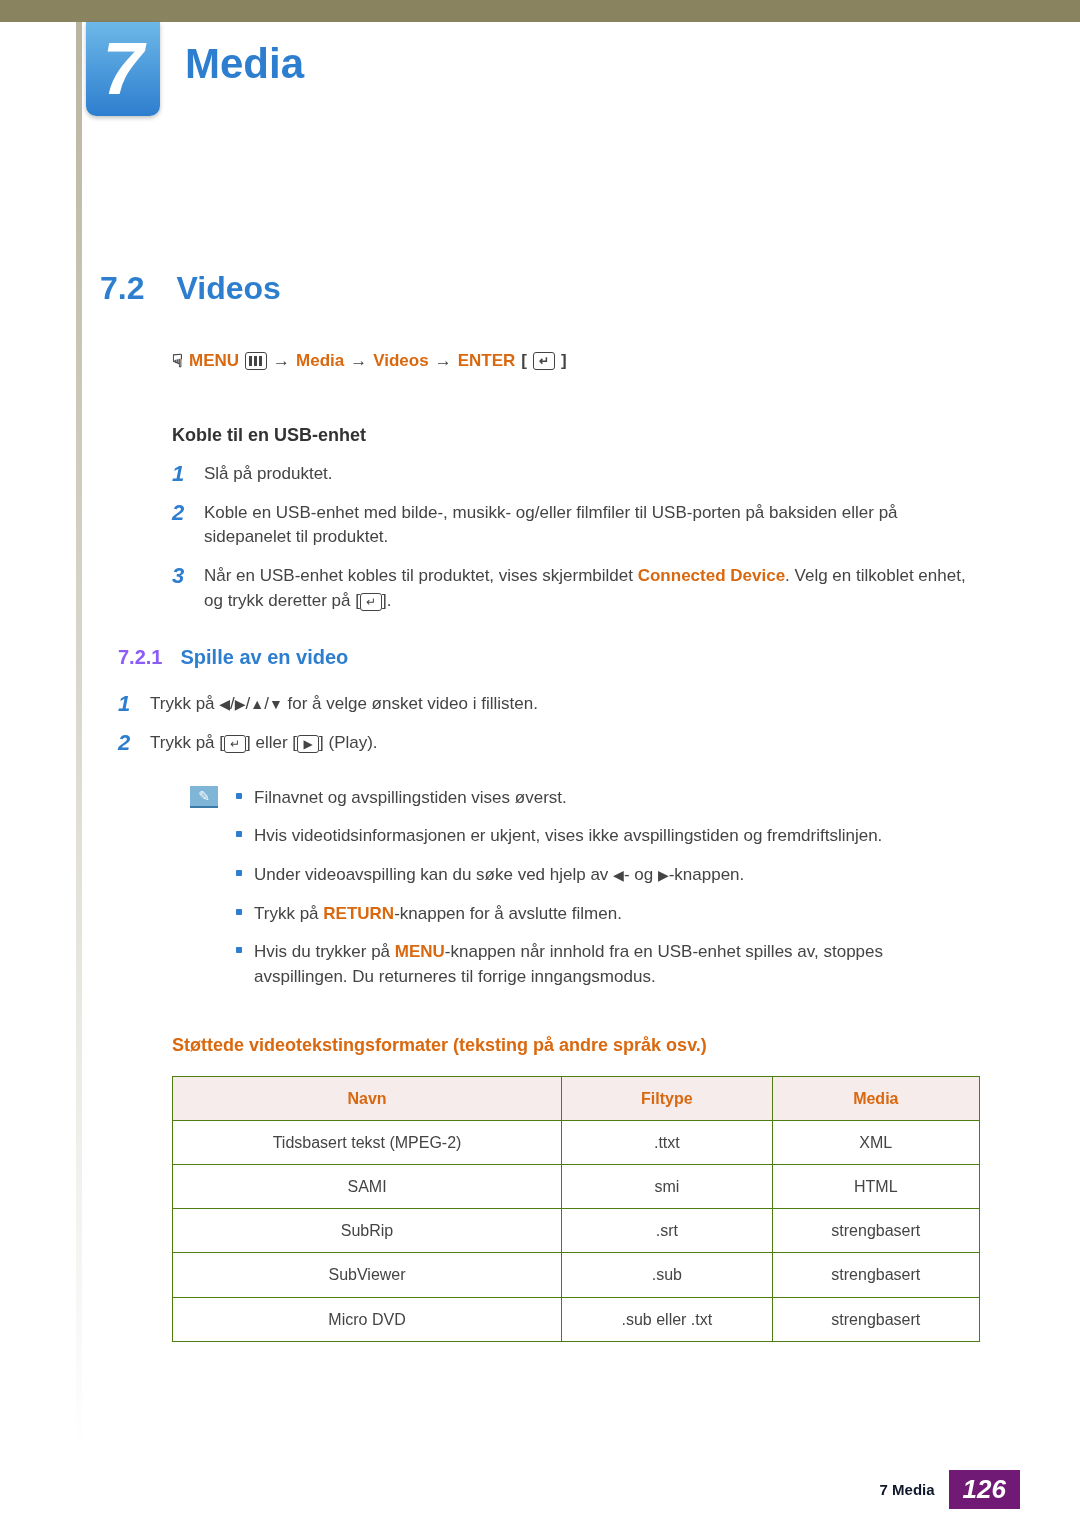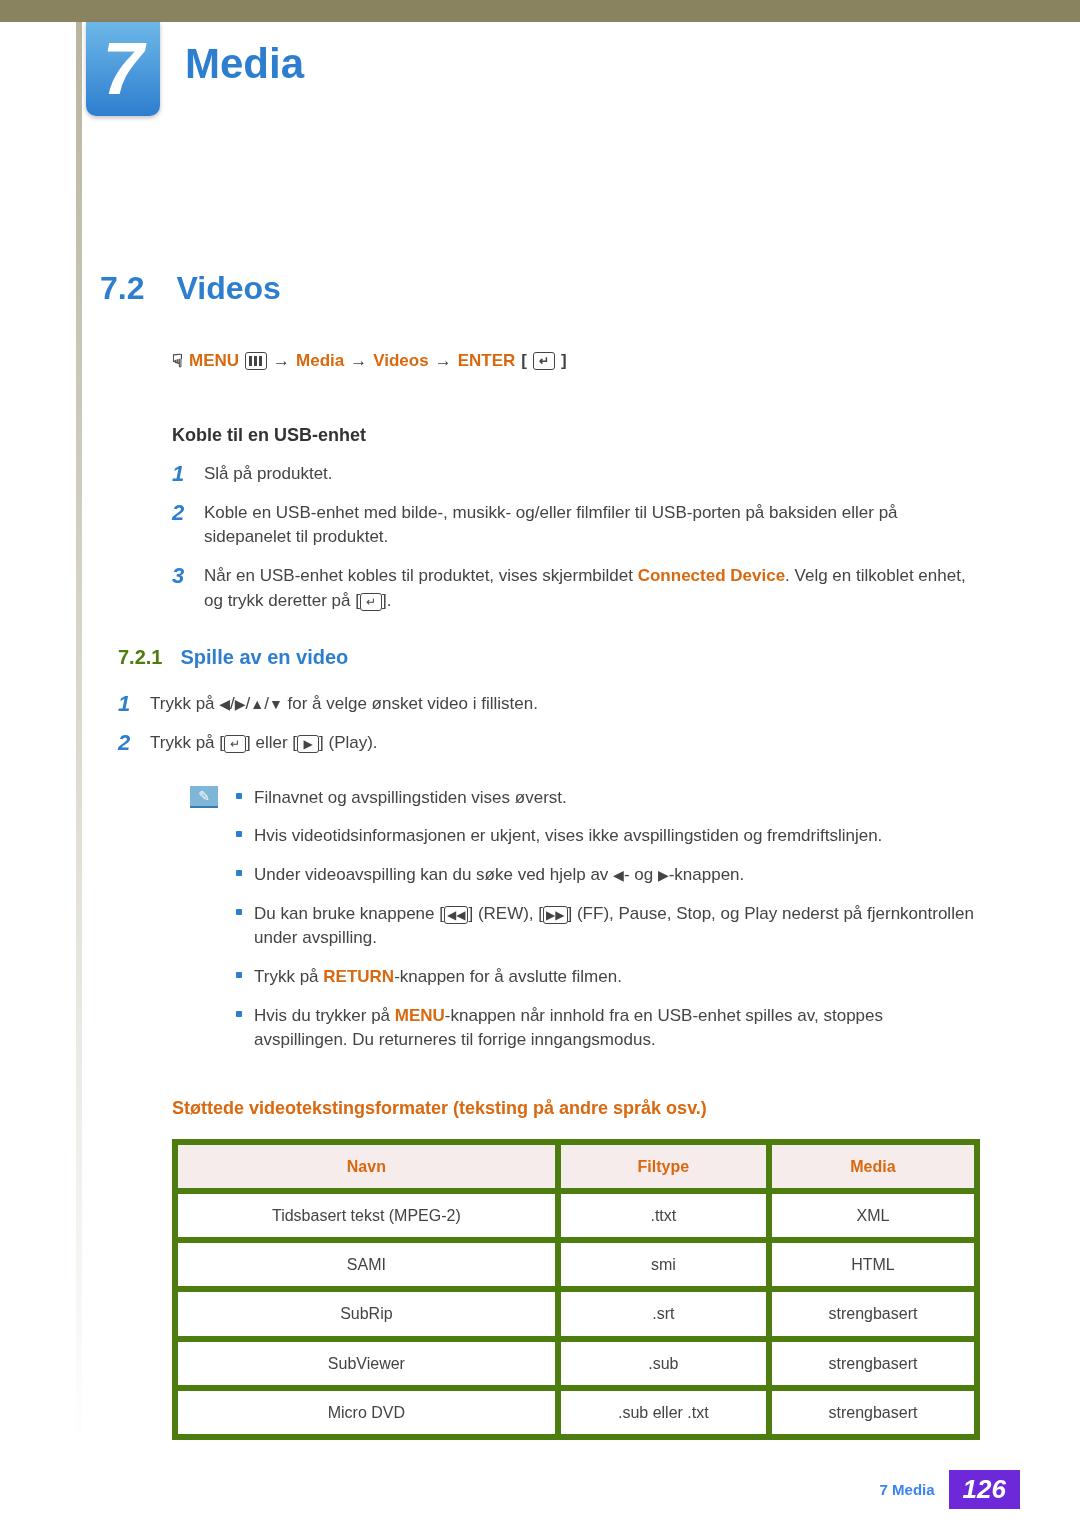--- a/index.html
+++ b/index.html
@@ -24,36 +24,36 @@
   .nav-line .arrow { color: #444; font-weight: normal; }
   .icon-box { display: inline-flex; align-items: center; justify-content: center; border: 1.5px solid #444; border-radius: 3px; height: 18px; min-width: 22px; padding: 0 2px; font-size: 12px; line-height: 1; }
   .icon-hand { border: none; font-size: 18px; }
   .subhead { font-weight: bold; font-size: 18px; color: #333; margin-bottom: 14px; margin-top: 48px; }
   .num-list { list-style: none; margin: 0 0 30px 0; }
   .num-list li { display: flex; gap: 14px; margin-bottom: 14px; }
   .num-list .n { color: #2d7ecf; font-size: 22px; font-style: italic; font-weight: 600; min-width: 18px; line-height: 1.1; }
   .num-list .t { flex: 1; }
   .orange-inline { color: #d9680f; font-weight: bold; }
   .subsection-row { display: flex; gap: 18px; align-items: baseline; margin: 10px 0 20px -54px; }
-  .subsection-num { color: #4d7c0f; font-size: 20px; font-weight: 600; }
+  .subsection-num { color: #8b5cf6; font-size: 20px; font-weight: 600; }
   .subsection-title { color: #2d7ecf; font-size: 20px; font-weight: 600; }
   .num-list.outer { margin-left: -54px; }
   .note-block { display: flex; gap: 18px; margin: 8px 0 28px 18px; }
   .note-icon { width: 28px; height: 22px; background: #7fb5d6; border-bottom: 2px solid #3b7aa8; display:flex; align-items:center; justify-content:center; color:#fff; font-size:14px; flex-shrink:0; }
   .bullets { list-style: none; flex: 1; }
   .bullets li { position: relative; padding-left: 18px; margin-bottom: 14px; }
   .bullets li::before { content: ""; position: absolute; left: 0; top: 7px; width: 6px; height: 6px; background: #2d7ecf; border-radius: 1px; }
   .arrow-glyph { display:inline-block; font-size:14px; vertical-align:baseline; }
   .table-title { color: #d9680f; font-weight: bold; font-size: 18px; margin-bottom: 18px; }
   table { width: 100%; border-collapse: collapse; font-size: 16px; }
-  th, td { border: 6px solid #4d7c0f; padding: 10px 12px; text-align: center; }
+  th, td { border: 1px solid #4d7c0f; padding: 10px 12px; text-align: center; }
   th { background: #f6ecec; color: #d9680f; font-weight: bold; }
   .footer { position: absolute; bottom: 18px; right: 60px; display: flex; align-items: center; gap: 14px; }
-  .footer-label { color: #3b82f6; font-size: 15px; font-weight: 600; }
-  .footer-page { background: #6d28d9; color: #fff; padding: 4px 14px; font-size: 26px; font-weight: bold; font-style: italic; }
+  .footer-label { color: #0f172a; font-size: 15px; font-weight: 600; }
+  .footer-page { background: #701a75; color: #fff; padding: 4px 14px; font-size: 26px; font-weight: bold; font-style: italic; }
 </style>
 </head>
 <body>
 
 <div class="page">
   <div class="top-bar"></div>
   <div class="left-stripe"></div>
 
   <div class="chapter-badge">7</div>
   <div class="chapter-title">Media</div>
@@ -127,23 +127,20 @@
 
     <div class="note-block">
       <div class="note-icon">✎</div>
       <ul class="bullets">
         <li>Filnavnet og avspillingstiden vises øverst.</li>
         <li>Hvis videotidsinformasjonen er ukjent, vises ikke avspillingstiden og fremdriftslinjen.</li>
         <li>
           <span>Under videoavspilling kan du søke ved hjelp av </span><span class="arrow-glyph">◀</span><span>- og </span><span class="arrow-glyph">▶</span><span>-knappen.</span>
         </li>
         <li>
-          <span>Du kan bruke knappene [</span><span class="icon-box">◀◀</span><span>] (REW), [</span><span class="icon-box">▶▶</span><span>] (FF), Pause, Stop, og Play nederst på fjernkontrollen under avspilling.</span>
-        </li>
-        <li>
           <span>Trykk på </span><span class="orange-inline">RETURN</span><span>-knappen for å avslutte filmen.</span>
         </li>
         <li>
           <span>Hvis du trykker på </span><span class="orange-inline">MENU</span><span>-knappen når innhold fra en USB-enhet spilles av, stoppes avspillingen. Du returneres til forrige inngangsmodus.</span>
         </li>
       </ul>
     </div>
 
     <div class="table-title">Støttede videotekstingsformater (teksting på andre språk osv.)</div>
 

